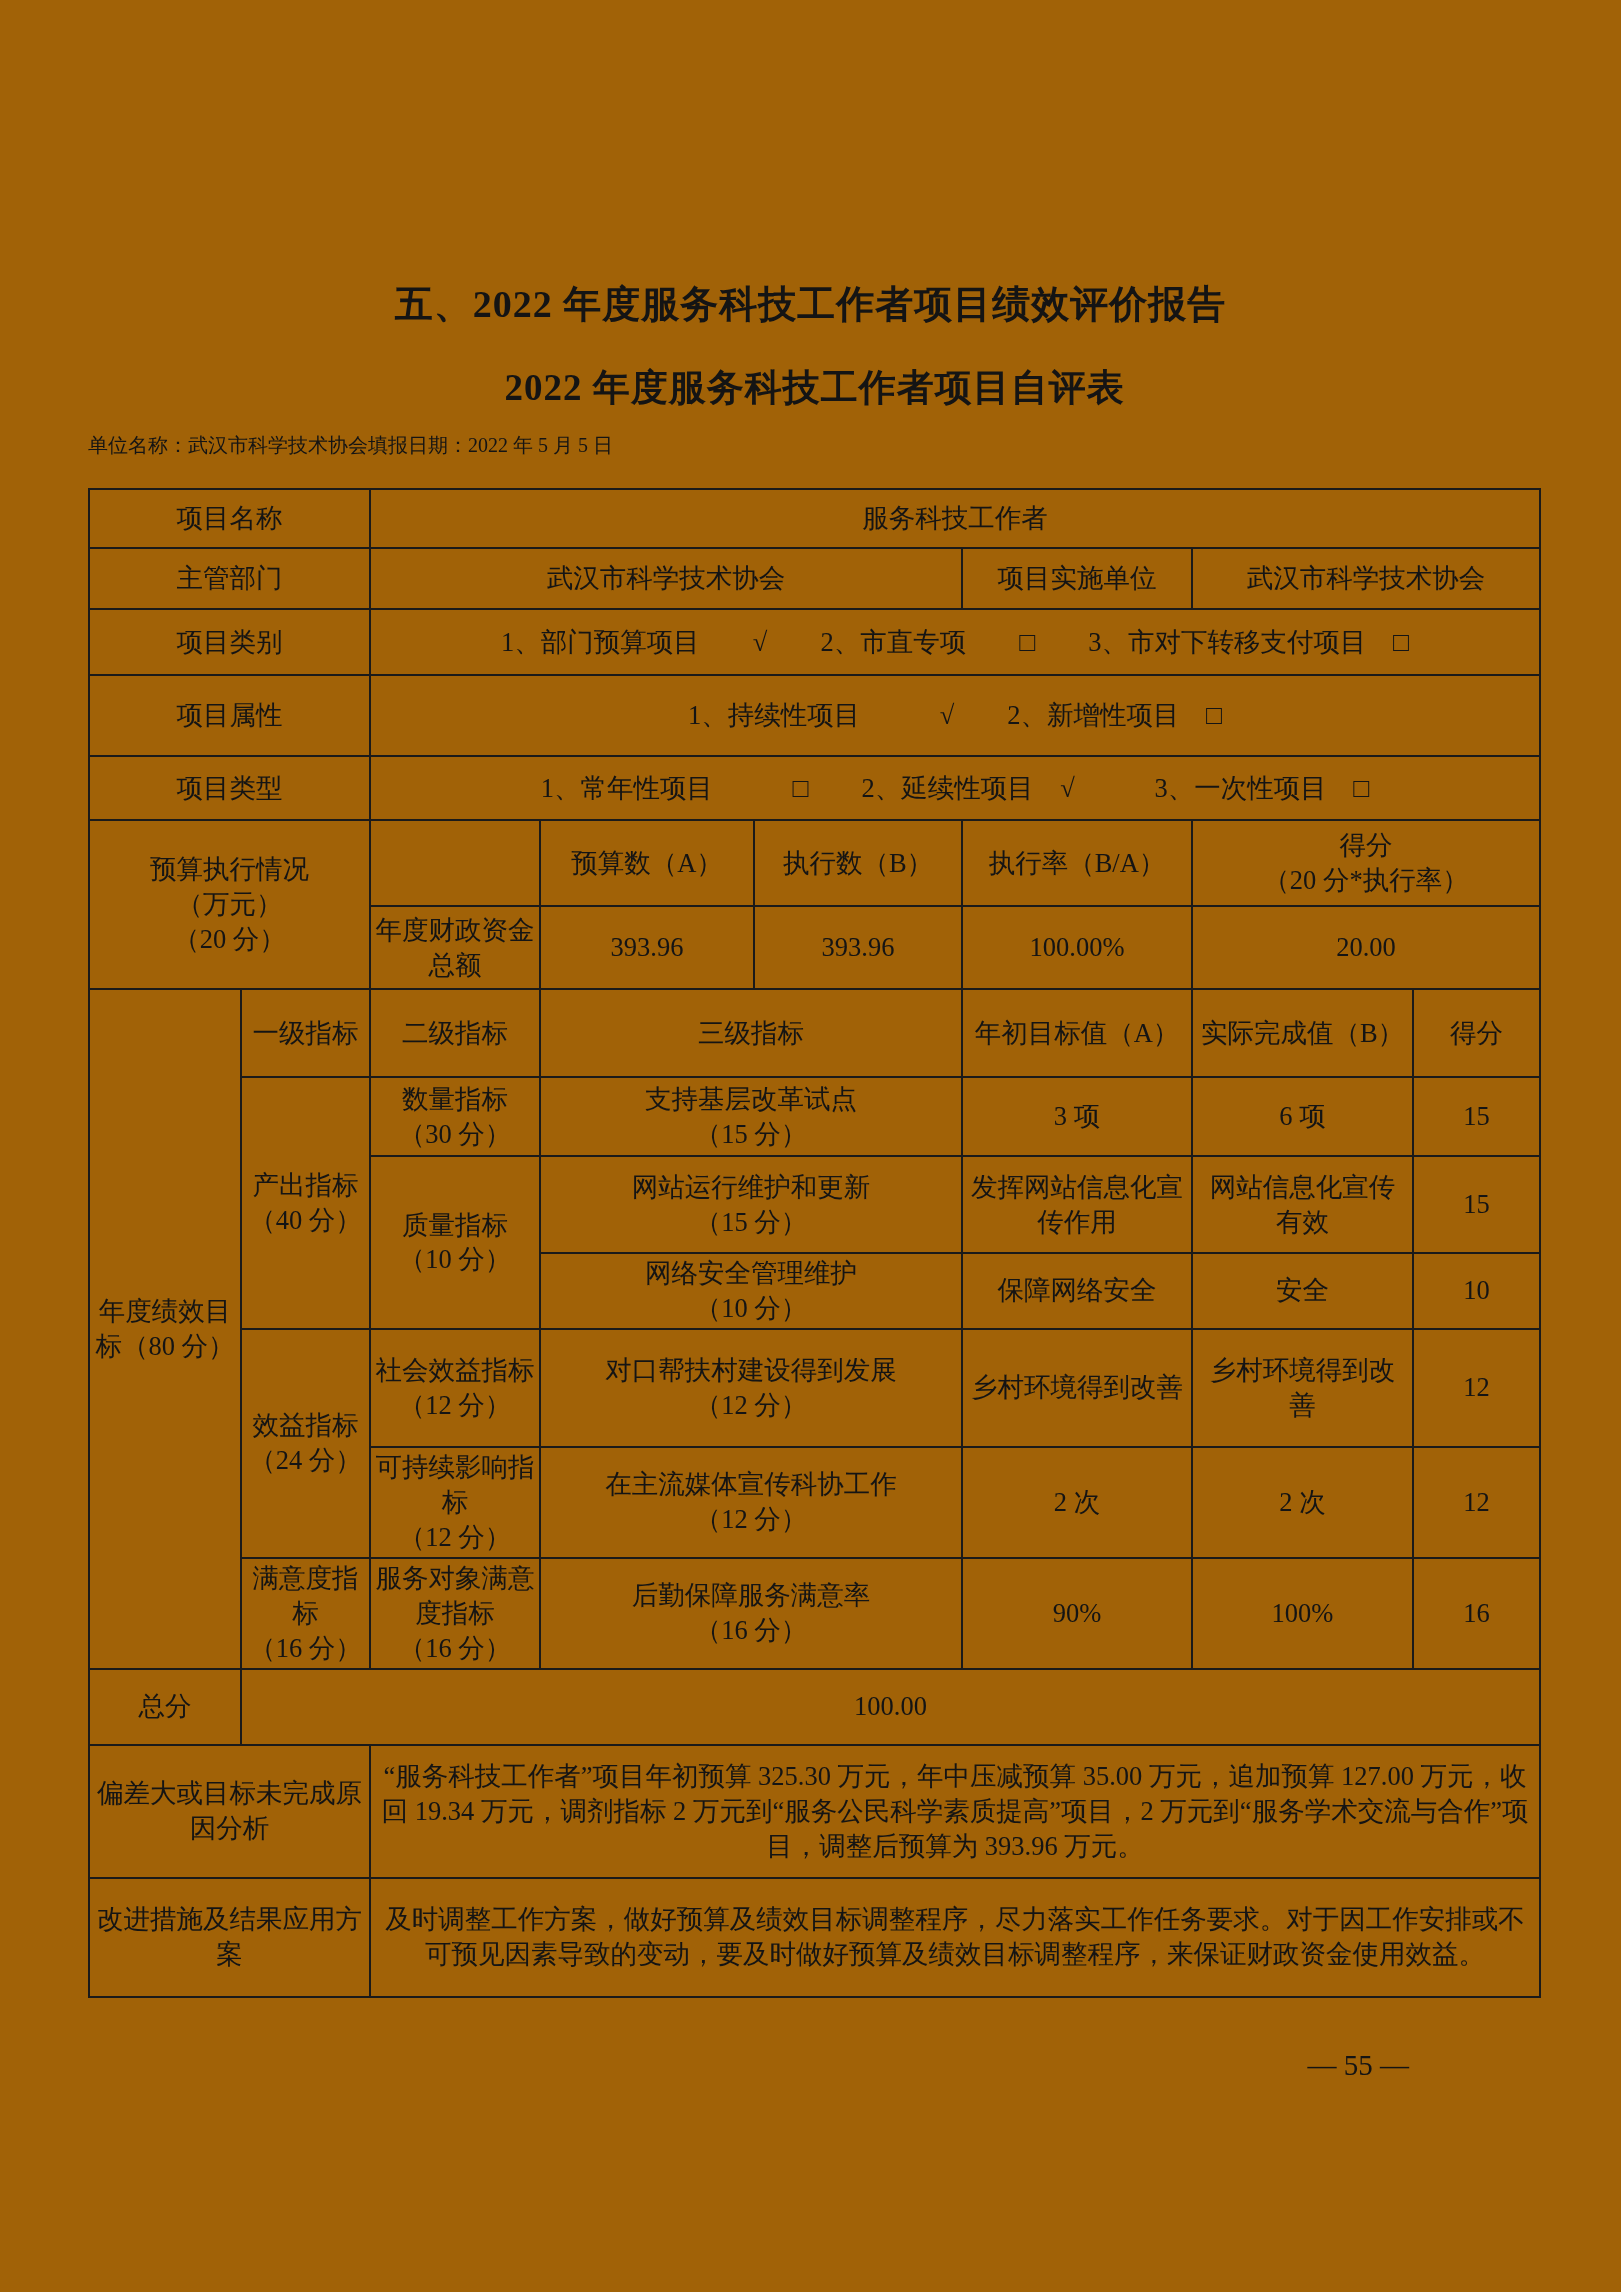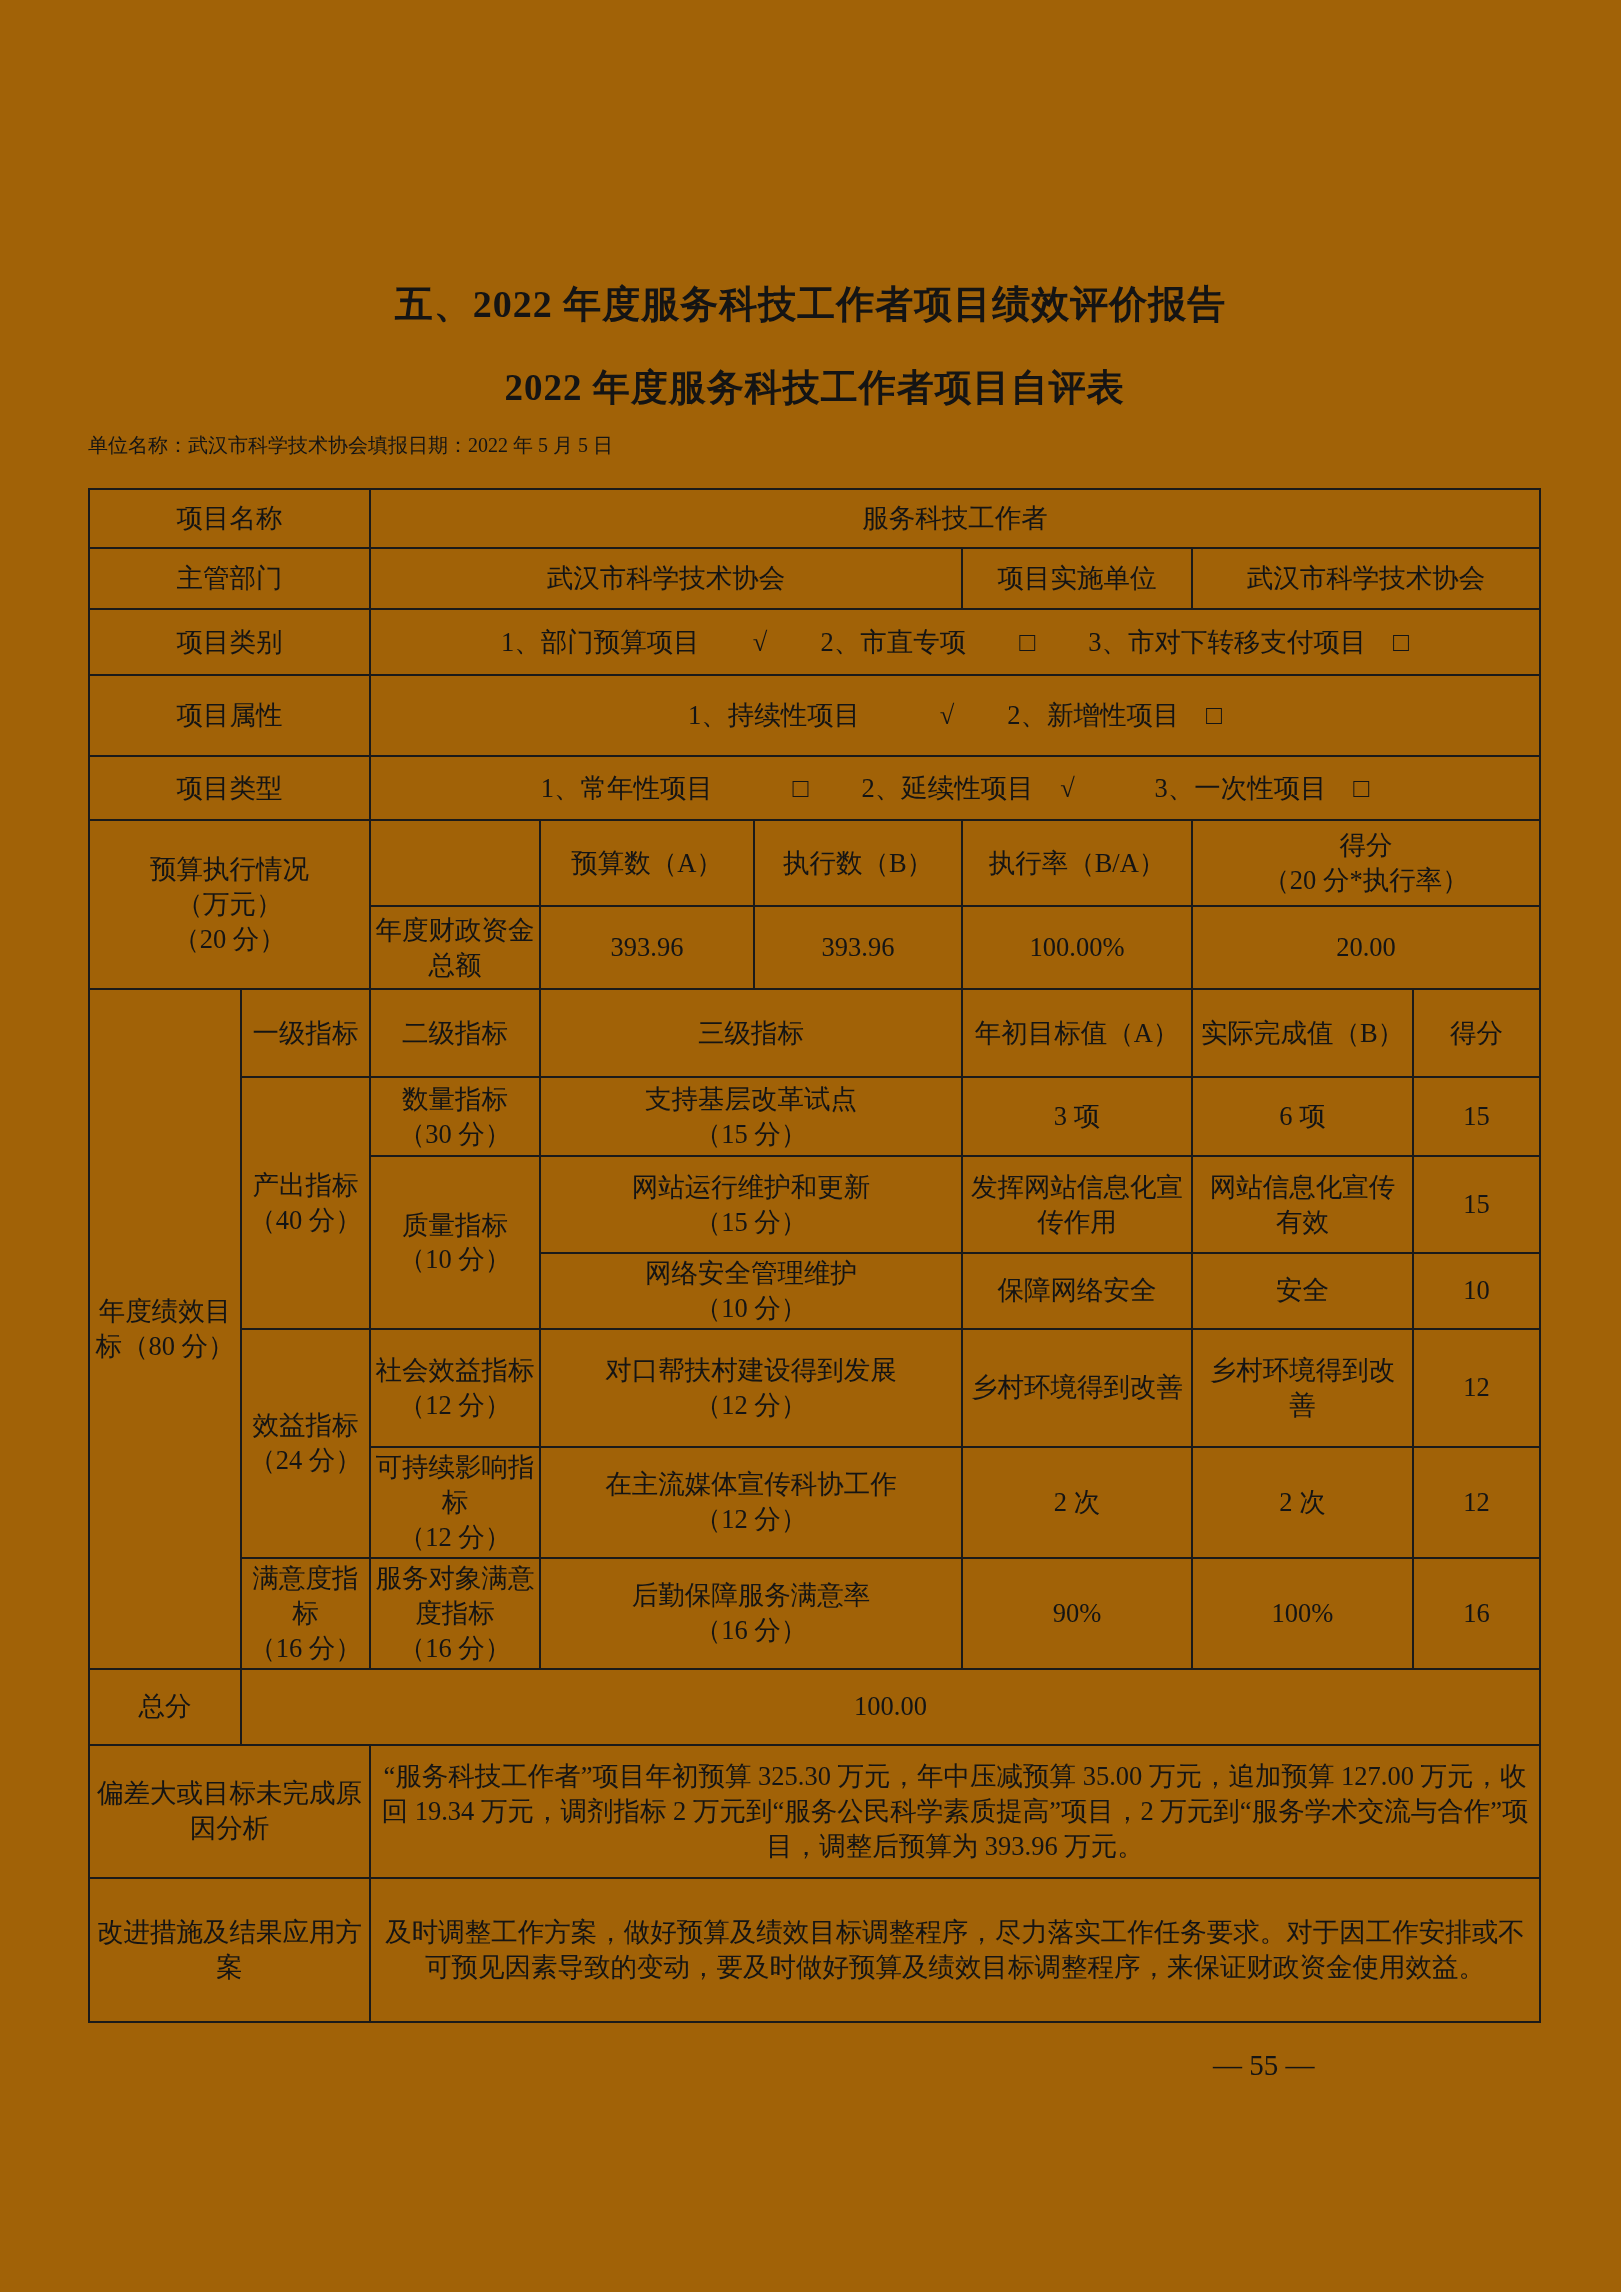--- a/index.html
+++ b/index.html
@@ -31,21 +31,21 @@
     text-align:center; vertical-align:middle;
     font-size:26.5px; line-height:1.32; letter-spacing:0;
     white-space:pre-line; padding:2px 3.9px; overflow:hidden;
   }
   td.para {
     text-align:left; padding:5.9px 13.7px; line-height:1.55;
   }
   td.small { font-size:25.5px; }
   .pageno {
     position:absolute; top:2049px; left:1213px; width:196px;
-    text-align:left; font-size:29px;
+    text-align:right; font-size:29px;
   }
 </style>
 </head>
 <body>
 
 <div class="page">
 
   <div class="title1">五、2022 年度服务科技工作者项目绩效评价报告</div>
   <div class="title2">2022 年度服务科技工作者项目自评表</div>
 
@@ -200,21 +200,21 @@
       <td>总分</td>
       <td colspan="7">100.00</td>
     </tr>
 
     <tr style="height:133px">
       <td colspan="2" class="small">偏差大或目标未完成原
 因分析</td>
       <td colspan="6" class="para">“服务科技工作者”项目年初预算 325.30 万元，年中压减预算 35.00 万元，追加预算 127.00 万元，收回 19.34 万元，调剂指标 2 万元到“服务公民科学素质提高”项目，2 万元到“服务学术交流与合作”项目，调整后预算为 393.96 万元。</td>
     </tr>
 
-    <tr style="height:144px">
+    <tr style="height:119px">
       <td colspan="2" class="small">改进措施及结果应用方
 案</td>
       <td colspan="6" class="para">及时调整工作方案，做好预算及绩效目标调整程序，尽力落实工作任务要求。对于因工作安排或不可预见因素导致的变动，要及时做好预算及绩效目标调整程序，来保证财政资金使用效益。</td>
     </tr>
   </tbody>
     </table>
 
   <div class="pageno">— 55 —</div>
 
 </div>

